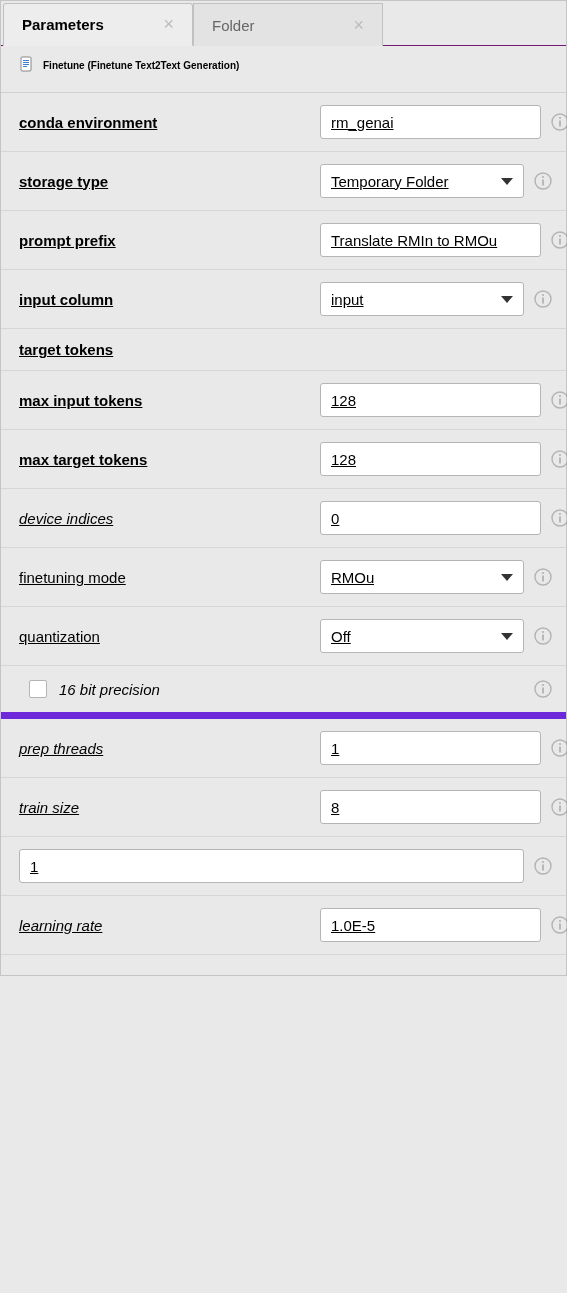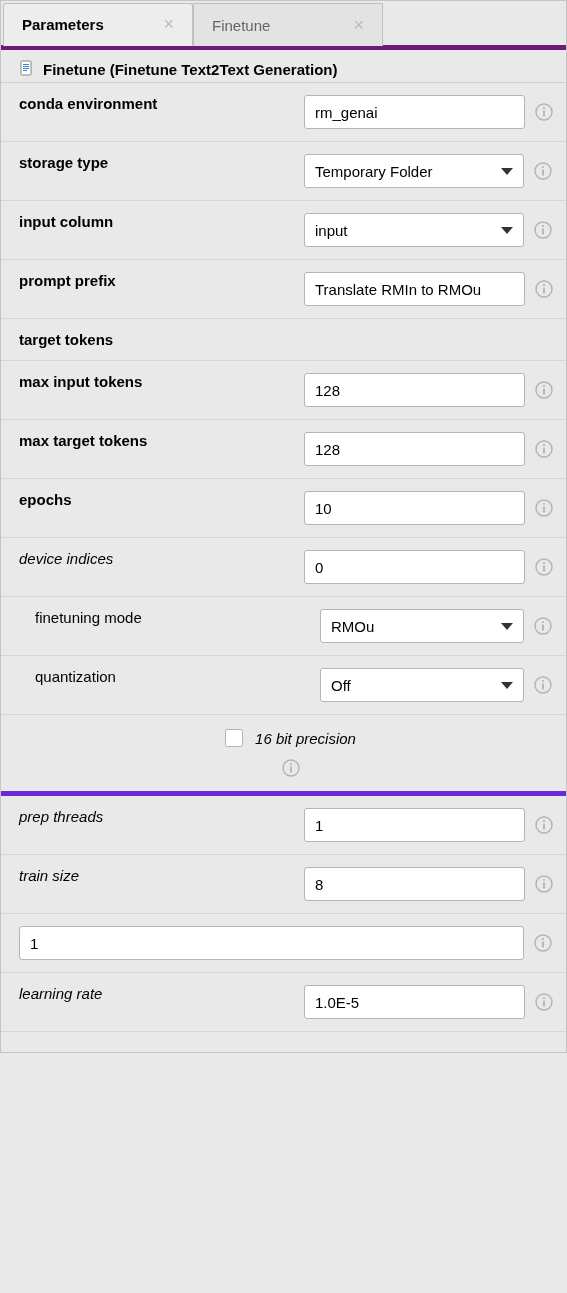--- a/index.html
+++ b/index.html
@@ -14,21 +14,21 @@
     width: 567px;
     background: #e9e9e9;
     border: 1px solid #c5c5c5;
     margin: 0 auto;
     padding-bottom: 20px;
   }
   .tabs {
     display: flex;
     align-items: stretch;
     background: #e9e9e9;
-    border-bottom: 5px solid #701a75;
+    border-bottom: 1px solid #701a75;
     padding: 2px 2px 0 2px;
     gap: 0;
   }
   .tab {
     display: flex;
     align-items: center;
     padding: 10px 18px 10px 18px;
     border: 1px solid #c0c0c0;
     border-bottom: none;
     background: #e3e3e3;
@@ -52,47 +52,49 @@
     color: #bbb;
     font-size: 18px;
     font-weight: normal;
     margin-left: 20px;
   }
   .tab.active .close { color: #bbb; }
   .subtitle {
     display: flex;
     align-items: center;
     gap: 8px;
-    padding: 10px 18px 4px 18px;
+    padding: 10px 18px 18px 18px;
     font-weight: bold;
-    font-size: 15px;
+    font-size: 10px;
     border-bottom: 1px solid #d0d0d0;
   }
   .file-icon {
     width: 16px; height: 18px;
     display: inline-block;
   }
   .rows {
     display: flex;
     flex-direction: column;
   }
   .row {
     display: flex;
+    align-items: center;
     padding: 12px 14px 12px 18px;
-    gap: 10px;
+    gap: 26px;
     border-bottom: 1px solid #d6d6d6;
+    text-decoration: underline;
   }
   .row label {
     width: 275px;
     flex-shrink: 0;
     font-size: 15px;
   }
   .row label.bold { font-weight: bold; }
   .row label.italic { font-style: italic; }
-  .row label.plain { font-weight: normal; margin-left: 16px; }
+  .row label.plain { font-weight: normal; }
   .control-wrap {
     flex: 1;
     display: flex;
     align-items: center;
     gap: 10px;
   }
   .control-input, .control-select {
     flex: 1;
     height: 34px;
     border: 1px solid #b5b5b5;
@@ -126,23 +128,22 @@
     width: 18px; height: 18px;
     flex-shrink: 0;
     opacity: 0.55;
     cursor: pointer;
   }
   .checkbox-row {
     display: flex;
     align-items: center;
     padding: 14px 14px 14px 28px;
     gap: 12px;
-    border-bottom: 5px solid #6d28d9;
+    border-bottom: 7px solid #6d28d9;
     justify-content: space-between;
-    flex-direction: column;
   }
   .checkbox-left {
     display: flex;
     align-items: center;
     gap: 12px;
   }
   .checkbox {
     width: 18px; height: 18px;
     border: 1px solid #b5b5b5;
     border-radius: 2px;
@@ -155,21 +156,21 @@
 <body>
 
 <div class="panel">
 
   <div class="tabs">
     <div class="tab active">
       <span>Parameters</span>
       <span class="close">×</span>
     </div>
     <div class="tab">
-      <span>Finetune</span>
+      <span>Folder</span>
       <span class="close">×</span>
     </div>
   </div>
 
   <div class="subtitle">
     <span class="file-icon">
       <svg viewBox="0 0 16 18" width="16" height="18">
         <rect x="2" y="1" width="10" height="14" rx="1" fill="#fff" stroke="#888" stroke-width="1"></rect>
         <rect x="4" y="4" width="6" height="1" fill="#3a7fd5"></rect>
         <rect x="4" y="6" width="6" height="1" fill="#3a7fd5"></rect>
@@ -207,51 +208,51 @@
           <svg viewBox="0 0 18 18">
               <circle cx="9" cy="9" r="8" fill="none" stroke="#888" stroke-width="1.4"></circle>
               <rect x="8.1" y="7.5" width="1.8" height="6" fill="#888"></rect>
               <circle cx="9" cy="5" r="1.1" fill="#888"></circle>
             </svg>
         </span>
       </div>
     </div>
 
     <div class="row">
+      <label class="bold">prompt prefix</label>
+      <div class="control-wrap">
+        <input class="control-input" type="text" value="Translate RMIn to RMOu" style="">
+        <span class="info-icon">
+          <svg viewBox="0 0 18 18">
+              <circle cx="9" cy="9" r="8" fill="none" stroke="#888" stroke-width="1.4"></circle>
+              <rect x="8.1" y="7.5" width="1.8" height="6" fill="#888"></rect>
+              <circle cx="9" cy="5" r="1.1" fill="#888"></circle>
+            </svg>
+        </span>
+      </div>
+    </div>
+
+    <div class="row">
       <label class="bold">input column</label>
       <div class="control-wrap">
         <div class="control-select">
           <span class="sel-text">input</span>
           <span class="caret-down"></span>
         </div>
         <span class="info-icon">
           <svg viewBox="0 0 18 18">
               <circle cx="9" cy="9" r="8" fill="none" stroke="#888" stroke-width="1.4"></circle>
               <rect x="8.1" y="7.5" width="1.8" height="6" fill="#888"></rect>
               <circle cx="9" cy="5" r="1.1" fill="#888"></circle>
             </svg>
         </span>
       </div>
     </div>
 
     <div class="row">
-      <label class="bold">prompt prefix</label>
-      <div class="control-wrap">
-        <input class="control-input" type="text" value="Translate RMIn to RMOu" style="">
-        <span class="info-icon">
-          <svg viewBox="0 0 18 18">
-              <circle cx="9" cy="9" r="8" fill="none" stroke="#888" stroke-width="1.4"></circle>
-              <rect x="8.1" y="7.5" width="1.8" height="6" fill="#888"></rect>
-              <circle cx="9" cy="5" r="1.1" fill="#888"></circle>
-            </svg>
-        </span>
-      </div>
-    </div>
-
-    <div class="row">
       <label class="bold">target tokens</label>
     </div>
 
     <div class="row">
       <label class="bold">max input tokens</label>
       <div class="control-wrap">
         <input class="control-input" type="text" value="128" style="">
         <span class="info-icon">
           <svg viewBox="0 0 18 18">
               <circle cx="9" cy="9" r="8" fill="none" stroke="#888" stroke-width="1.4"></circle>
@@ -269,33 +270,20 @@
         <span class="info-icon">
           <svg viewBox="0 0 18 18">
               <circle cx="9" cy="9" r="8" fill="none" stroke="#888" stroke-width="1.4"></circle>
               <rect x="8.1" y="7.5" width="1.8" height="6" fill="#888"></rect>
               <circle cx="9" cy="5" r="1.1" fill="#888"></circle>
             </svg>
         </span>
       </div>
     </div>
 
-    <div class="row">
-      <label class="bold">epochs</label>
-      <div class="control-wrap">
-        <input class="control-input" type="text" value="10" style="">
-        <span class="info-icon">
-          <svg viewBox="0 0 18 18">
-              <circle cx="9" cy="9" r="8" fill="none" stroke="#888" stroke-width="1.4"></circle>
-              <rect x="8.1" y="7.5" width="1.8" height="6" fill="#888"></rect>
-              <circle cx="9" cy="5" r="1.1" fill="#888"></circle>
-            </svg>
-        </span>
-      </div>
-    </div>
 
 
     <div class="row">
       <label class="italic">device indices</label>
       <div class="control-wrap">
         <input class="control-input" type="text" value="0" style="">
         <span class="info-icon">
           <svg viewBox="0 0 18 18">
               <circle cx="9" cy="9" r="8" fill="none" stroke="#888" stroke-width="1.4"></circle>
               <rect x="8.1" y="7.5" width="1.8" height="6" fill="#888"></rect>

